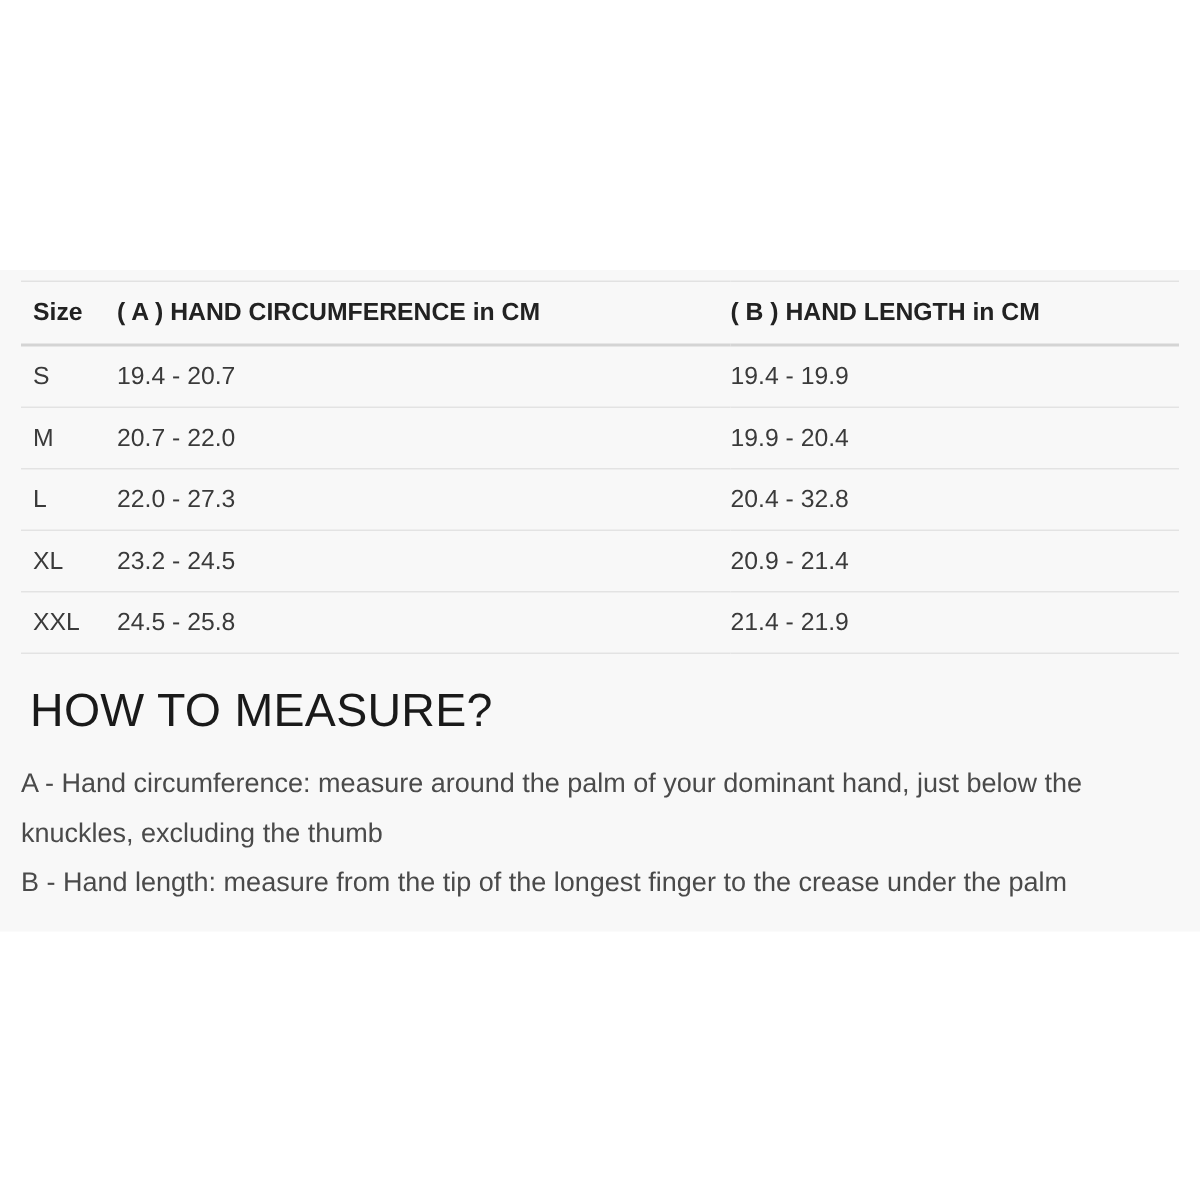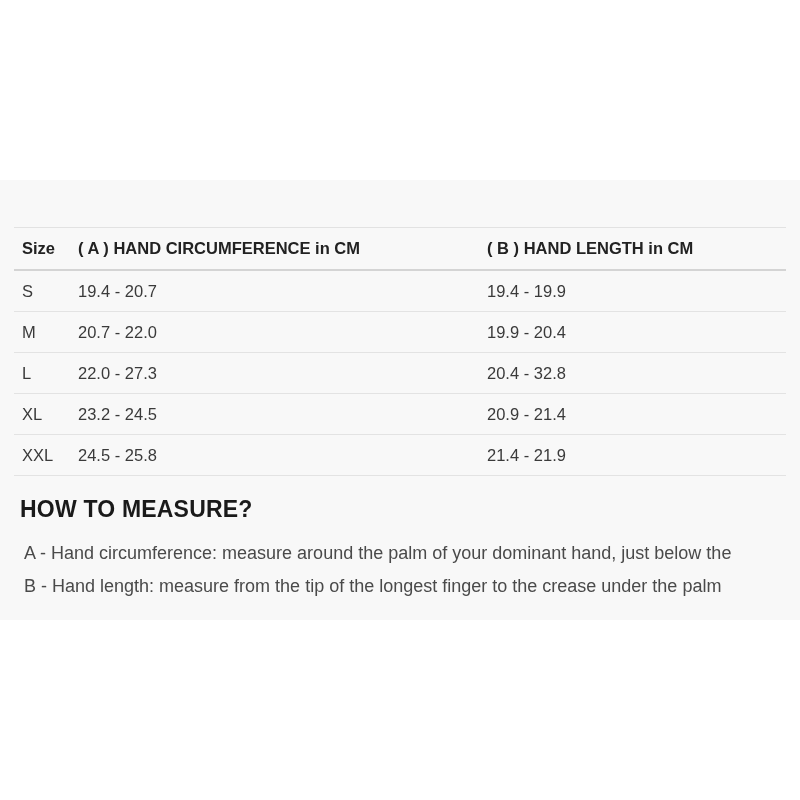--- a/index.html
+++ b/index.html
@@ -19,21 +19,20 @@
     background: #f8f8f8;
     box-sizing: border-box;
     min-height: 440px;
     padding: 7px 14px 16px 14px;
   }
   table.size-chart {
     width: 100%;
     border-collapse: collapse;
     border-top: 1px solid #e2e2e2;
     font-size: 16.5px;
-    margin-top: 40px;
   }
   table.size-chart thead tr {
     border-bottom: 2px solid #d4d4d4;
   }
   table.size-chart th {
     text-align: left;
     font-weight: bold;
     color: #222222;
     height: 41px;
     vertical-align: middle;
@@ -54,27 +53,27 @@
   table.size-chart td:first-child {
     width: 56px;
     padding-left: 8px;
   }
   table.size-chart th:nth-child(2),
   table.size-chart td:nth-child(2) {
     width: 409px;
   }
   h2.measure-heading {
     margin: 20px 0 14px 6px;
-    font-size: 23px;
-    font-weight: 700;
+    font-size: 31px;
+    font-weight: 400;
     letter-spacing: 0.2px;
     color: #1a1a1a;
   }
   p.instruction-line {
-    margin: 0 0 0 10px;
+    margin: 0 0 0 0;
     font-size: 18px;
     line-height: 33px;
     color: #4a4a4a;
     white-space: nowrap;
   }
 </style>
 </head>
 <body>
 
 <div class="page">
@@ -113,16 +112,17 @@
           <td>XXL</td>
           <td>24.5 - 25.8</td>
           <td>21.4 - 21.9</td>
         </tr>
       </tbody>
     </table>
 
     <h2 class="measure-heading">HOW TO MEASURE?</h2>
 
     <p class="instruction-line">A - Hand circumference: measure around the palm of your dominant hand, just below the</p>
+    <p class="instruction-line">knuckles, excluding the thumb</p>
     <p class="instruction-line">B - Hand length: measure from the tip of the longest finger to the crease under the palm</p>
 
   </div>
 </div>
 
 </body></html>

